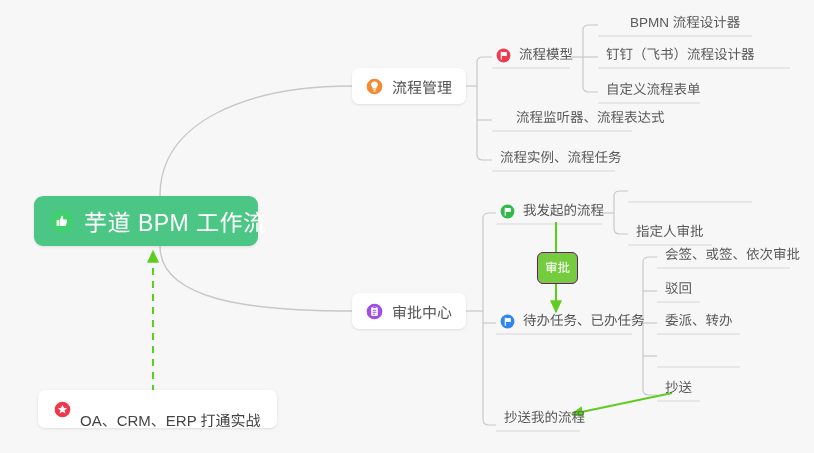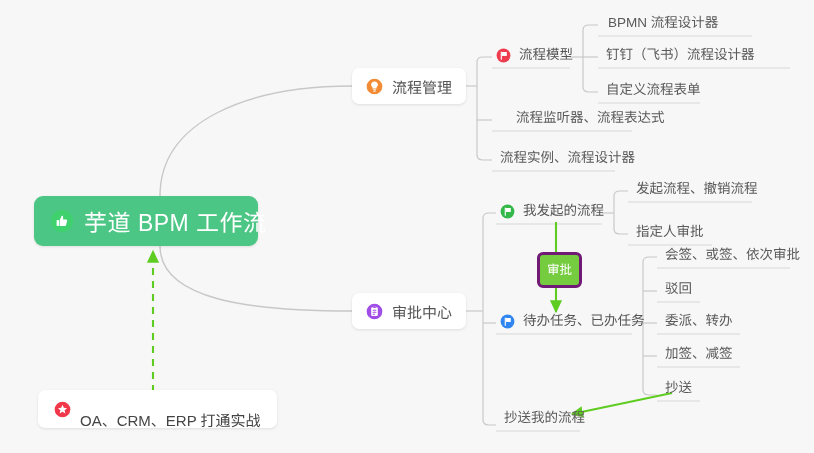--- a/index.html
+++ b/index.html
@@ -109,21 +109,21 @@
   .leaf.with-icon .leaf-text { margin-left: 8px; color: #555555; }
 
   
   #badge-approve {
     position: absolute;
     left: 537px;
     top: 252px;
     width: 39px;
     height: 30px;
     background: #76cc3f;
-    border: 3px solid #701a75;
+    border: 1px solid #701a75;
     border-radius: 6px;
     display: flex;
     align-items: center;
     justify-content: center;
   }
   #badge-approve .badge-text {
     color: #ffffff;
     font-size: 12.5px;
     line-height: 1;
   }
@@ -272,54 +272,51 @@
     <span class="icon">
       <svg width="15" height="15" viewBox="0 0 20 20">
         <circle cx="10" cy="10" r="9.2" fill="#ef3b4e"></circle>
         <rect x="6.3" y="4.6" width="1.5" height="11.0" rx="0.7" fill="#ffffff"></rect>
         <path d="M7.8 5.3 L14.4 5.3 L14.4 10.6 L7.8 10.6 Z" fill="#ffffff"></path>
       </svg>
     </span>
     <span class="leaf-text">流程模型</span>
   </div>
 
-  <div class="leaf" style="left:600px; top:12px;">
+  <div class="leaf" style="left:622px; top:12px;">
     <span class="leaf-text">BPMN 流程设计器</span>
   </div>
 
   <div class="leaf" style="left:598px; top:44px;">
     <span class="leaf-text">钉钉（飞书）流程设计器</span>
   </div>
 
   <div class="leaf" style="left:598px; top:79px;">
     <span class="leaf-text">自定义流程表单</span>
   </div>
 
   <div class="leaf" style="left:508px; top:107px;">
     <span class="leaf-text">流程监听器、流程表达式</span>
   </div>
 
   <div class="leaf" style="left:492px; top:147px;">
-    <span class="leaf-text">流程实例、流程设计器</span>
+    <span class="leaf-text">流程实例、流程任务</span>
   </div>
 
   <div class="leaf with-icon" style="left:496px; top:200px;">
     <span class="icon">
       <svg width="15" height="15" viewBox="0 0 20 20">
         <circle cx="10" cy="10" r="9.2" fill="#35b84a"></circle>
         <rect x="6.3" y="4.6" width="1.5" height="11.0" rx="0.7" fill="#ffffff"></rect>
         <path d="M7.8 5.3 L14.4 5.3 L14.4 10.6 L7.8 10.6 Z" fill="#ffffff"></path>
       </svg>
     </span>
     <span class="leaf-text">我发起的流程</span>
   </div>
 
-  <div class="leaf" style="left:628px; top:178px;">
-    <span class="leaf-text">发起流程、撤销流程</span>
-  </div>
 
   <div class="leaf" style="left:628px; top:221px;">
     <span class="leaf-text">指定人审批</span>
   </div>
 
   <div class="leaf with-icon" style="left:496px; top:310px;">
     <span class="icon">
       <svg width="15" height="15" viewBox="0 0 20 20">
         <circle cx="10" cy="10" r="9.2" fill="#2f86f0"></circle>
         <rect x="6.3" y="4.6" width="1.5" height="11.0" rx="0.7" fill="#ffffff"></rect>
@@ -334,23 +331,20 @@
   </div>
 
   <div class="leaf" style="left:657px; top:278px;">
     <span class="leaf-text">驳回</span>
   </div>
 
   <div class="leaf" style="left:657px; top:310px;">
     <span class="leaf-text">委派、转办</span>
   </div>
 
-  <div class="leaf" style="left:657px; top:343px;">
-    <span class="leaf-text">加签、减签</span>
-  </div>
 
   <div class="leaf" style="left:657px; top:377px;text-align:center;">
     <span class="leaf-text">抄送</span>
   </div>
 
   <div class="leaf" style="left:496px; top:407px;">
     <span class="leaf-text">抄送我的流程</span>
   </div>
 
   <div id="badge-approve">

